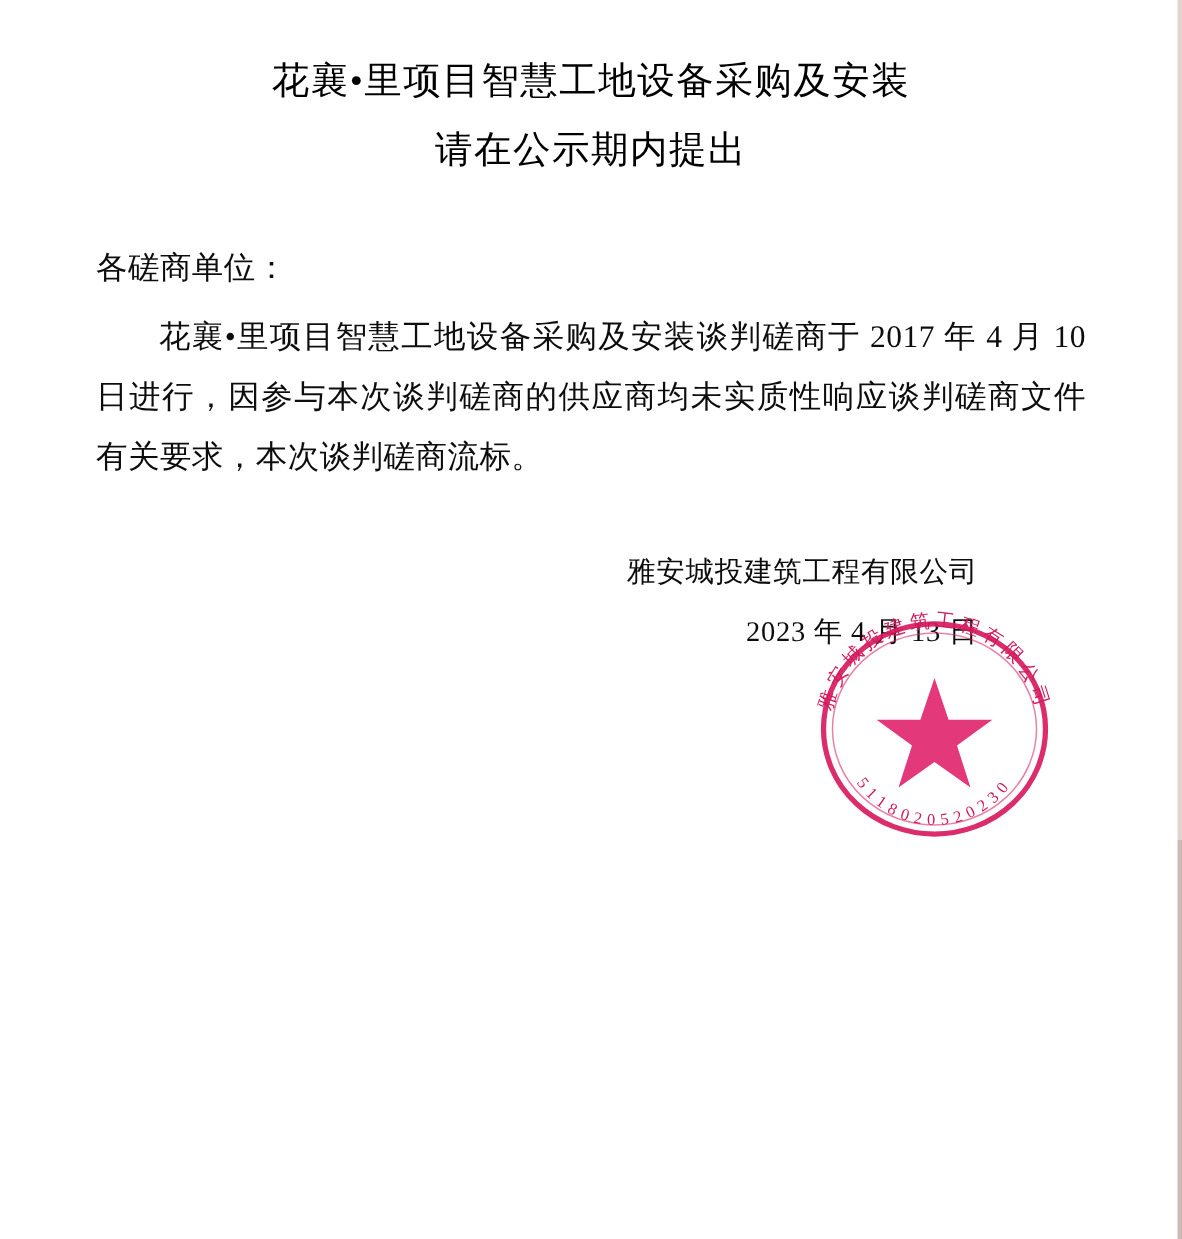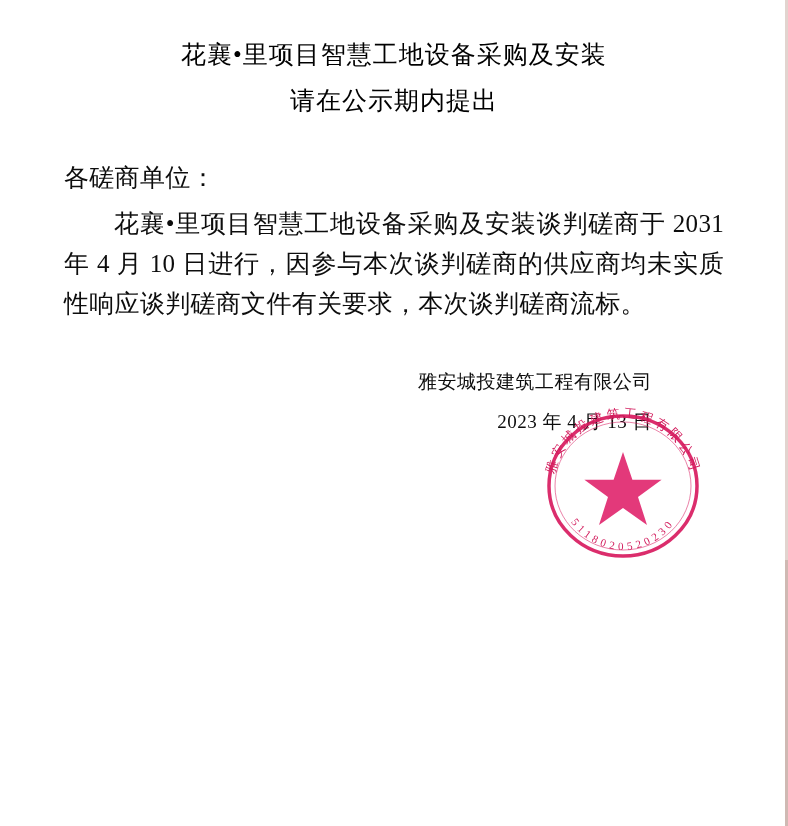--- a/index.html
+++ b/index.html
@@ -44,21 +44,21 @@
     line-height: 46px;
     color: #000;
   }
 
   .body-block {
     margin-top: 34px;
     padding: 0 64px 0 64px;
   }
 
   p.para {
-    font-size: 25px;
+    font-size: 21px;
     line-height: 40px;
     margin: 0 0 2px 0;
     text-align: justify;
     text-justify: inter-ideograph;
     letter-spacing: 0.3px;
     color: #0d0d0d;
   }
   p.indent {
     text-indent: 2em;
   }
@@ -108,21 +108,21 @@
   <div class="edge-artifact a1"></div>
   <div class="edge-artifact a2"></div>
 
   <div class="title-block">
     <div class="title-line">花襄•里项目智慧工地设备采购及安装</div>
     <div class="title-line">请在公示期内提出</div>
   </div>
 
   <div class="body-block">
     <p class="para salutation">各磋商单位：</p>
-    <p class="para indent">花襄•里项目智慧工地设备采购及安装谈判磋商于 2031 年 4 月 10 日进行，因参与本次谈判磋商的供应商均未实质性响应谈判磋商文件有关要求，本次谈判磋商流标。</p>
+    <p class="para indent">花襄•里项目智慧工地设备采购及安装谈判磋商于 2017 年 4 月 10 日进行，因参与本次谈判磋商的供应商均未实质性响应谈判磋商文件有关要求，本次谈判磋商流标。</p>
     <div class="gap-small"></div>
 
     <div class="signature-block">
       <div class="sig-line">雅安城投建筑工程有限公司</div>
       <div class="sig-line">2023 年 4 月 13 日</div>
     </div>
   </div>
 
   <div class="seal">
     <svg width="180" height="168" viewBox="0 0 180 168" xmlns="http://www.w3.org/2000/svg">

